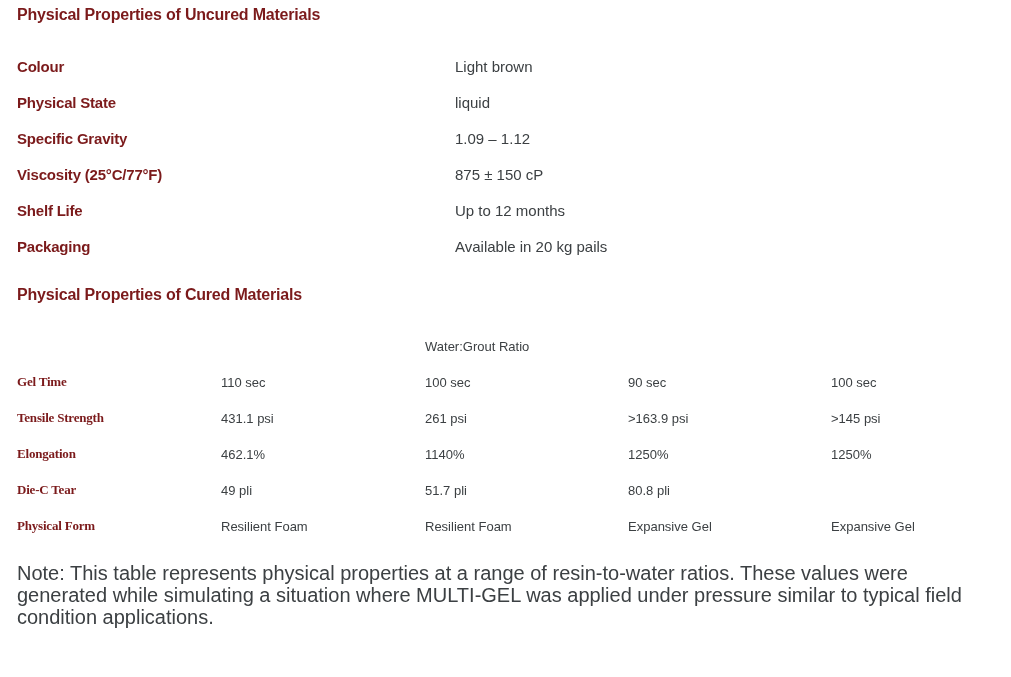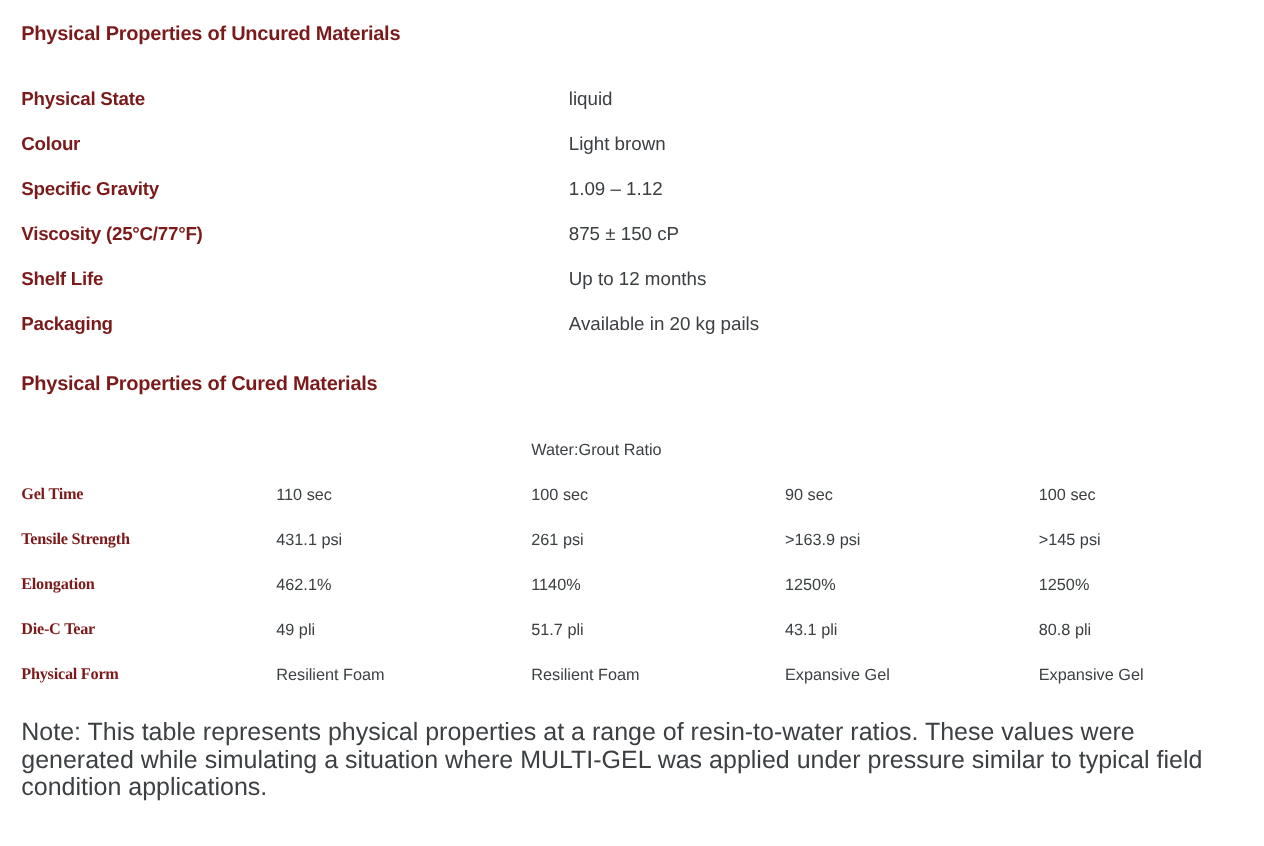--- a/index.html
+++ b/index.html
@@ -5,21 +5,21 @@
   html, body {
     margin: 0;
     padding: 0;
     background: #ffffff;
   }
   .page {
     position: relative;
     width: 1011px;
     height: 677px;
     box-sizing: border-box;
-    padding: 19px 14px 0 17px;
+    padding: 6px 14px 0 17px;
     background: #ffffff;
     font-family: "Liberation Sans", sans-serif;
     color: var(--text-color, #3c4043);
     overflow: hidden;
   }
   .section-title {
     margin: 0 0 25px 0;
     font-size: 16px;
     line-height: 17px;
     font-weight: 700;
@@ -78,26 +78,26 @@
 </style>
 </head>
 <body>
 
 <div class="page">
 
   <h3 class="section-title">Physical Properties of Uncured Materials</h3>
 
   <div class="kv-table">
     <div class="kv-row">
+      <span class="kv-label">Colour</span>
+      <span class="kv-value">Light brown</span>
+    </div>
+    <div class="kv-row">
       <span class="kv-label">Physical State</span>
       <span class="kv-value">liquid</span>
-    </div>
-    <div class="kv-row">
-      <span class="kv-label">Colour</span>
-      <span class="kv-value">Light brown</span>
     </div>
     <div class="kv-row">
       <span class="kv-label">Specific Gravity</span>
       <span class="kv-value">1.09 – 1.12</span>
     </div>
     <div class="kv-row">
       <span class="kv-label">Viscosity (25°C/77°F)</span>
       <span class="kv-value">875 ± 150 cP</span>
     </div>
     <div class="kv-row">
@@ -144,21 +144,20 @@
       <span class="r-cell c2">462.1%</span>
       <span class="r-cell c3">1140%</span>
       <span class="r-cell c4">1250%</span>
       <span class="r-cell c5">1250%</span>
     </div>
 
     <div class="r-row">
       <span class="r-cell c1 r-label">Die-C Tear</span>
       <span class="r-cell c2">49 pli</span>
       <span class="r-cell c3">51.7 pli</span>
-      <span class="r-cell c4">43.1 pli</span>
       <span class="r-cell c5">80.8 pli</span>
     </div>
 
     <div class="r-row">
       <span class="r-cell c1 r-label">Physical Form</span>
       <span class="r-cell c2">Resilient Foam</span>
       <span class="r-cell c3">Resilient Foam</span>
       <span class="r-cell c4">Expansive Gel</span>
       <span class="r-cell c5">Expansive Gel</span>
     </div>

